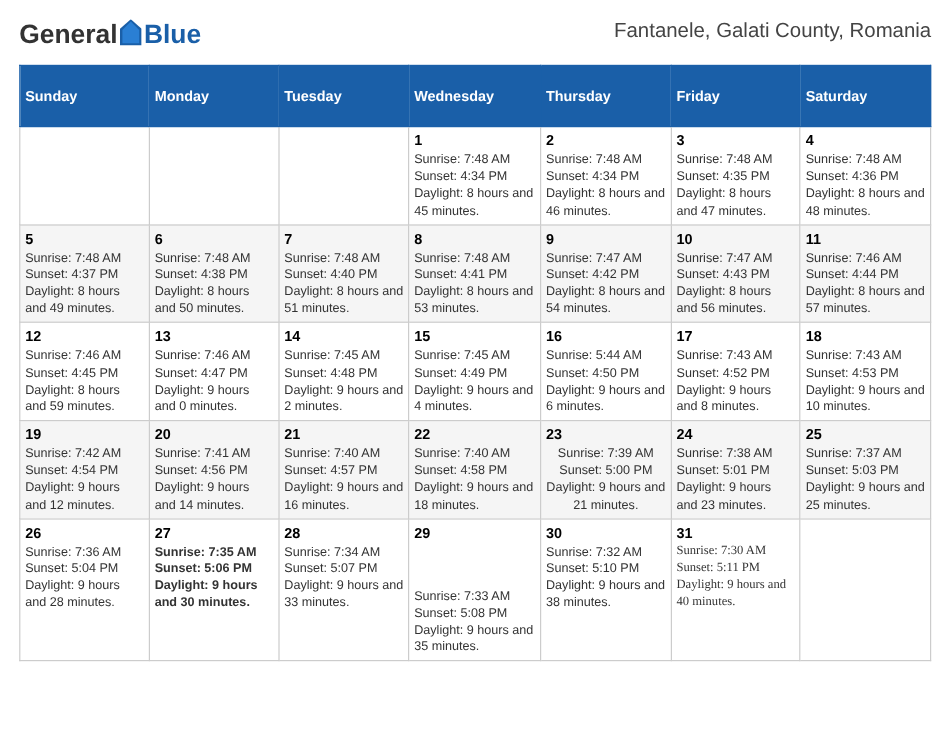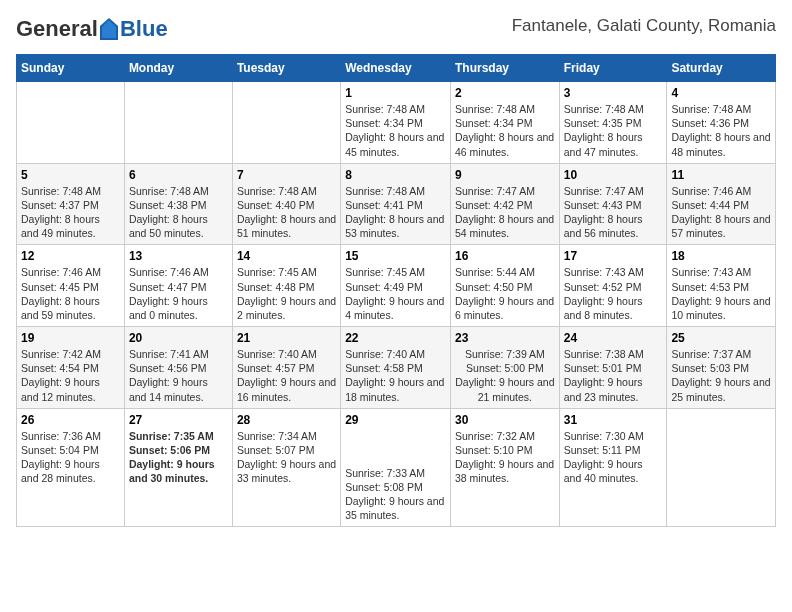--- a/index.html
+++ b/index.html
@@ -16,21 +16,20 @@
       align-items: flex-start;
       margin-bottom: 12px;
     }
     .logo {
       display: flex;
       flex-direction: column;
       align-items: flex-start;
     }
     .logo-text {
       display: flex;
-      align-items: center;
       font-size: 22px;
       font-weight: bold;
     }
     .logo-general { color: #333; }
     .logo-blue { color: #1a5fa8; }
     .logo-icon {
       width: 18px;
       height: 22px;
       margin: 0 2px;
     }
@@ -46,21 +45,21 @@
       color: #444;
     }
     table {
       width: 100%;
       border-collapse: collapse;
       font-size: 10.5px;
     }
     thead tr th {
       background-color: #1a5fa8;
       color: #fff;
-      padding: 6px 4px;
+      padding: 18px 4px;
       text-align: left;
       font-size: 12px;
       border: 1px solid #1a5fa8;
     }
     tbody tr td {
       border: 1px solid #ccc;
       vertical-align: top;
       padding: 4px;
       width: 113px;
       min-height: 80px;
@@ -302,20 +301,20 @@
 Daylight: 9 hours and 35 minutes.</div>
         </td>
         <td>
           <span class="day-num">30</span>
           <div class="day-info" style="white-space: pre-line;">Sunrise: 7:32 AM
 Sunset: 5:10 PM
 Daylight: 9 hours and 38 minutes.</div>
         </td>
         <td>
           <span class="day-num">31</span>
-          <div class="day-info" style="white-space: pre-line;">Sunrise: 7:30 AM
+          <div class="day-info" style="white-space: pre-line; font-family: Liberation Serif, serif;">Sunrise: 7:30 AM
 Sunset: 5:11 PM
 Daylight: 9 hours and 40 minutes.</div>
         </td>
         <td class="empty-cell"></td>
       </tr>
     </tbody>
 </table>
 
 </body></html>

